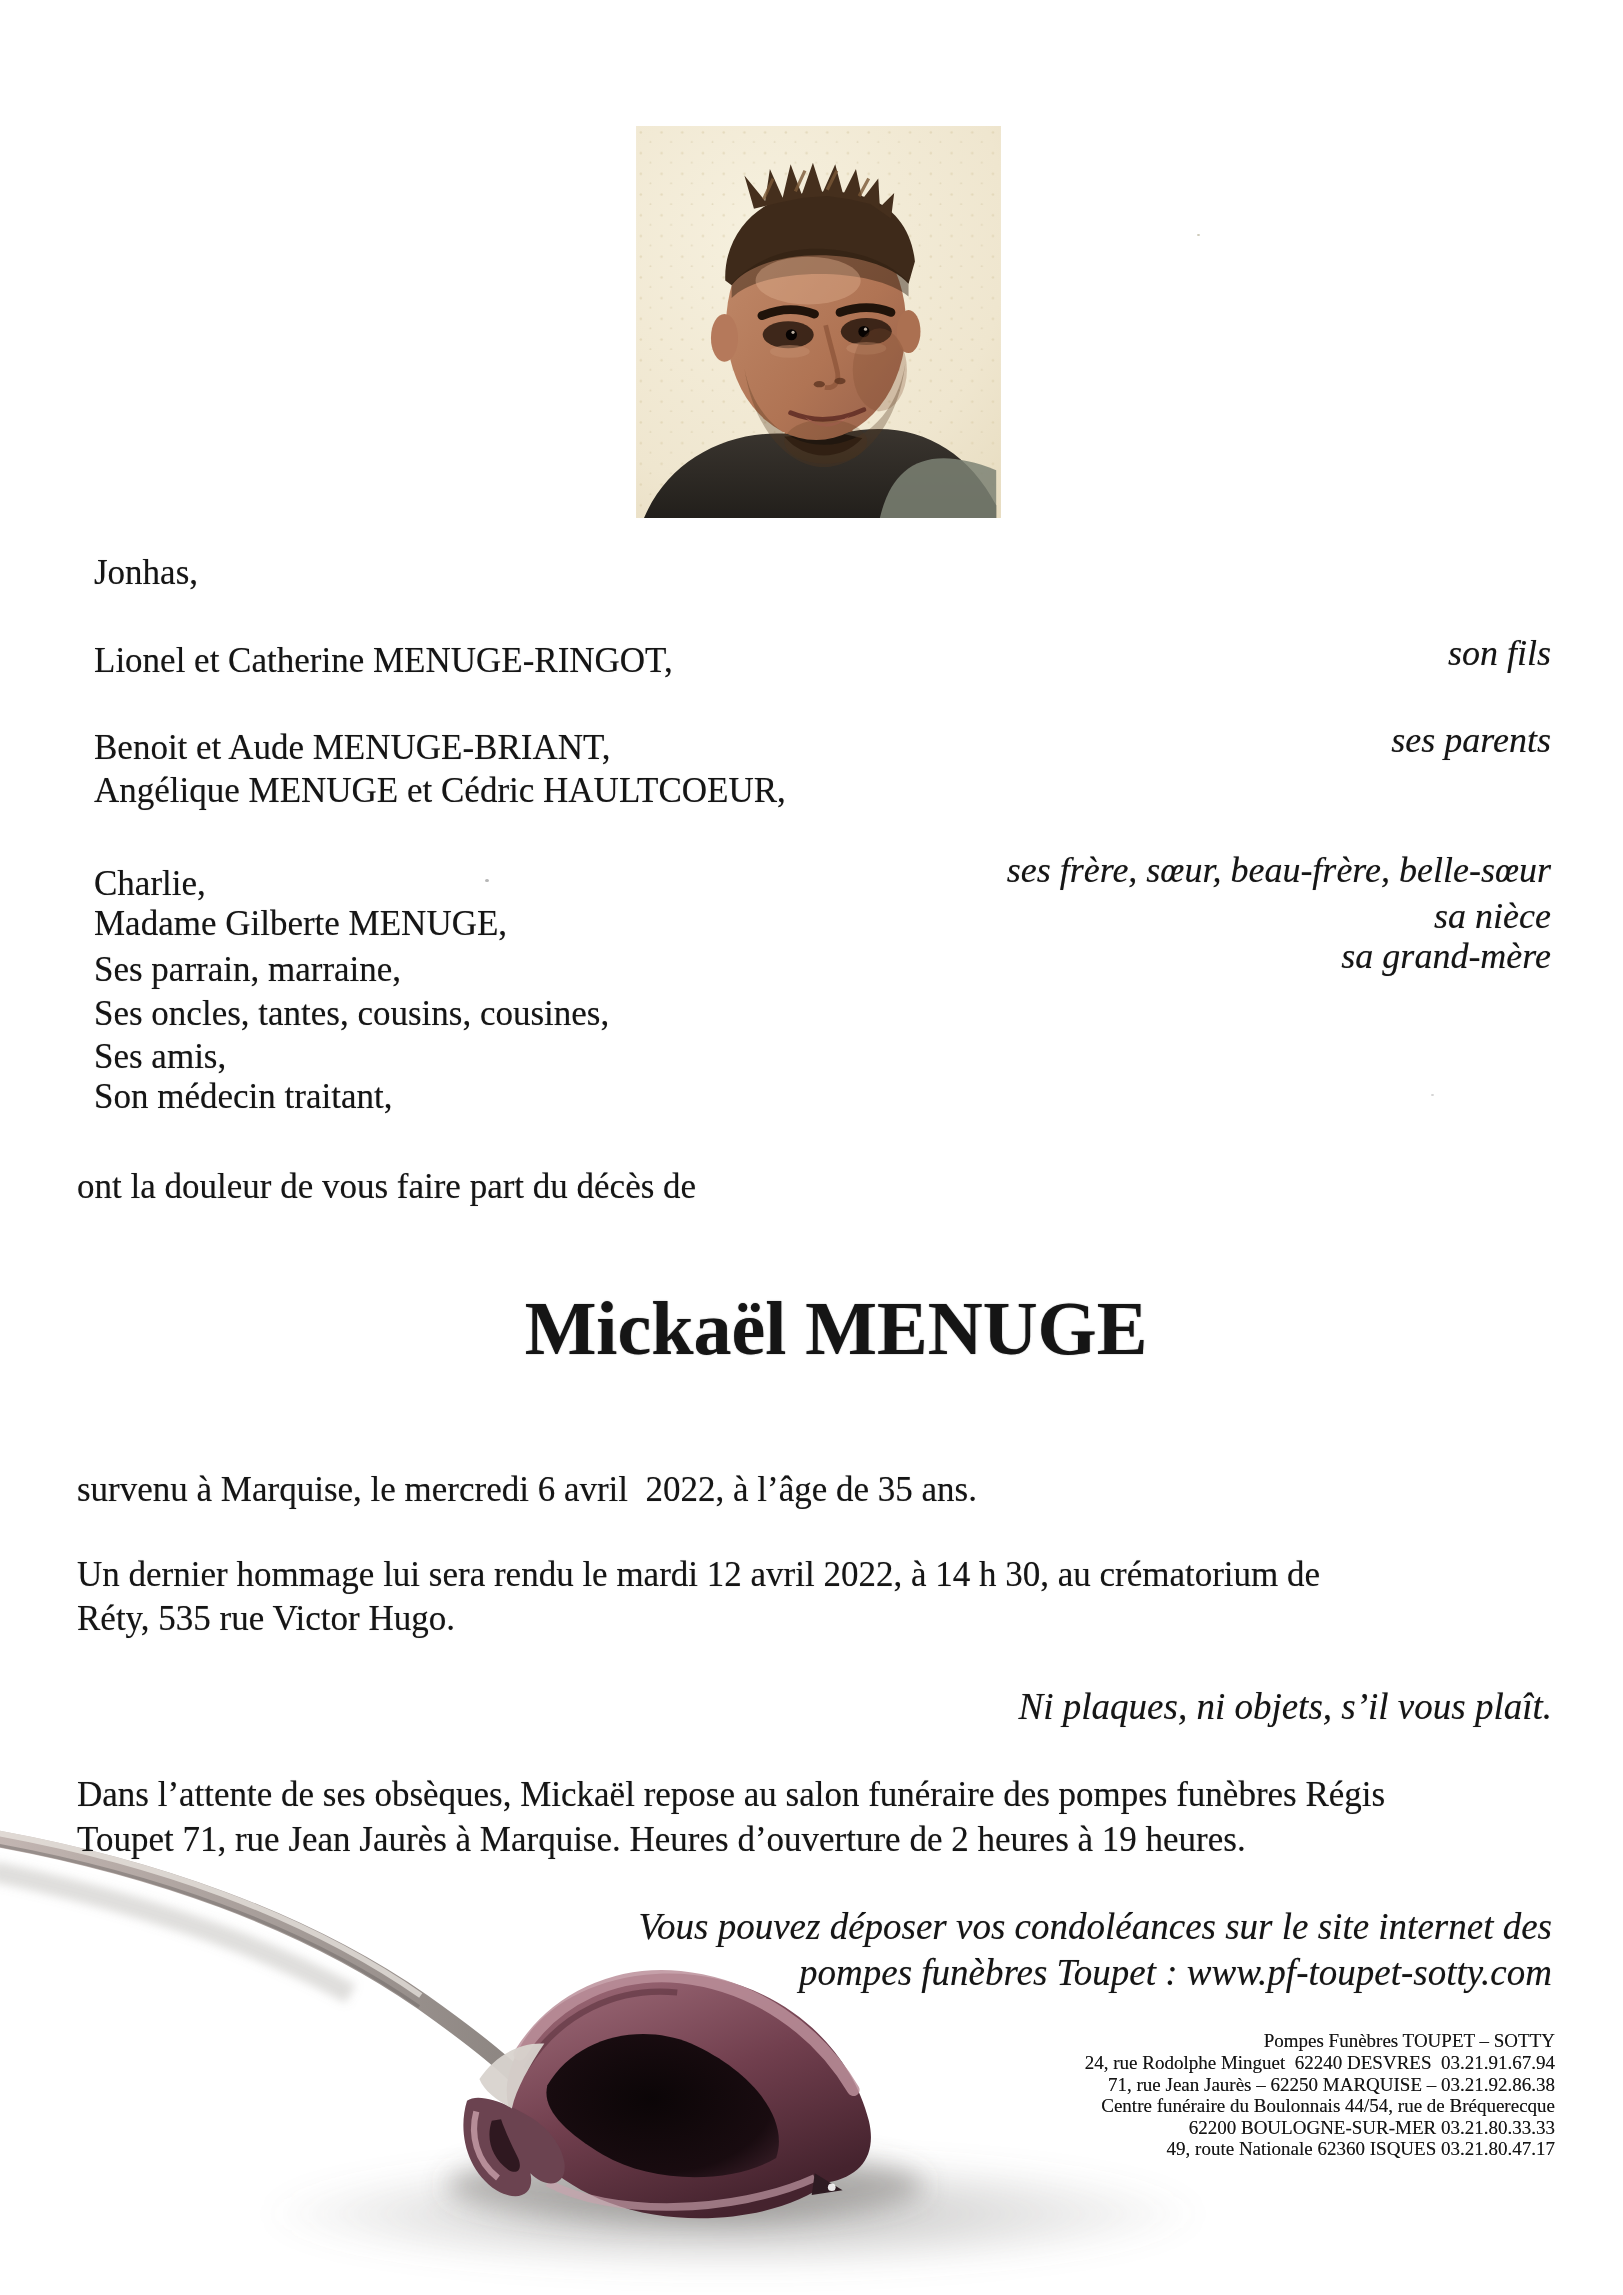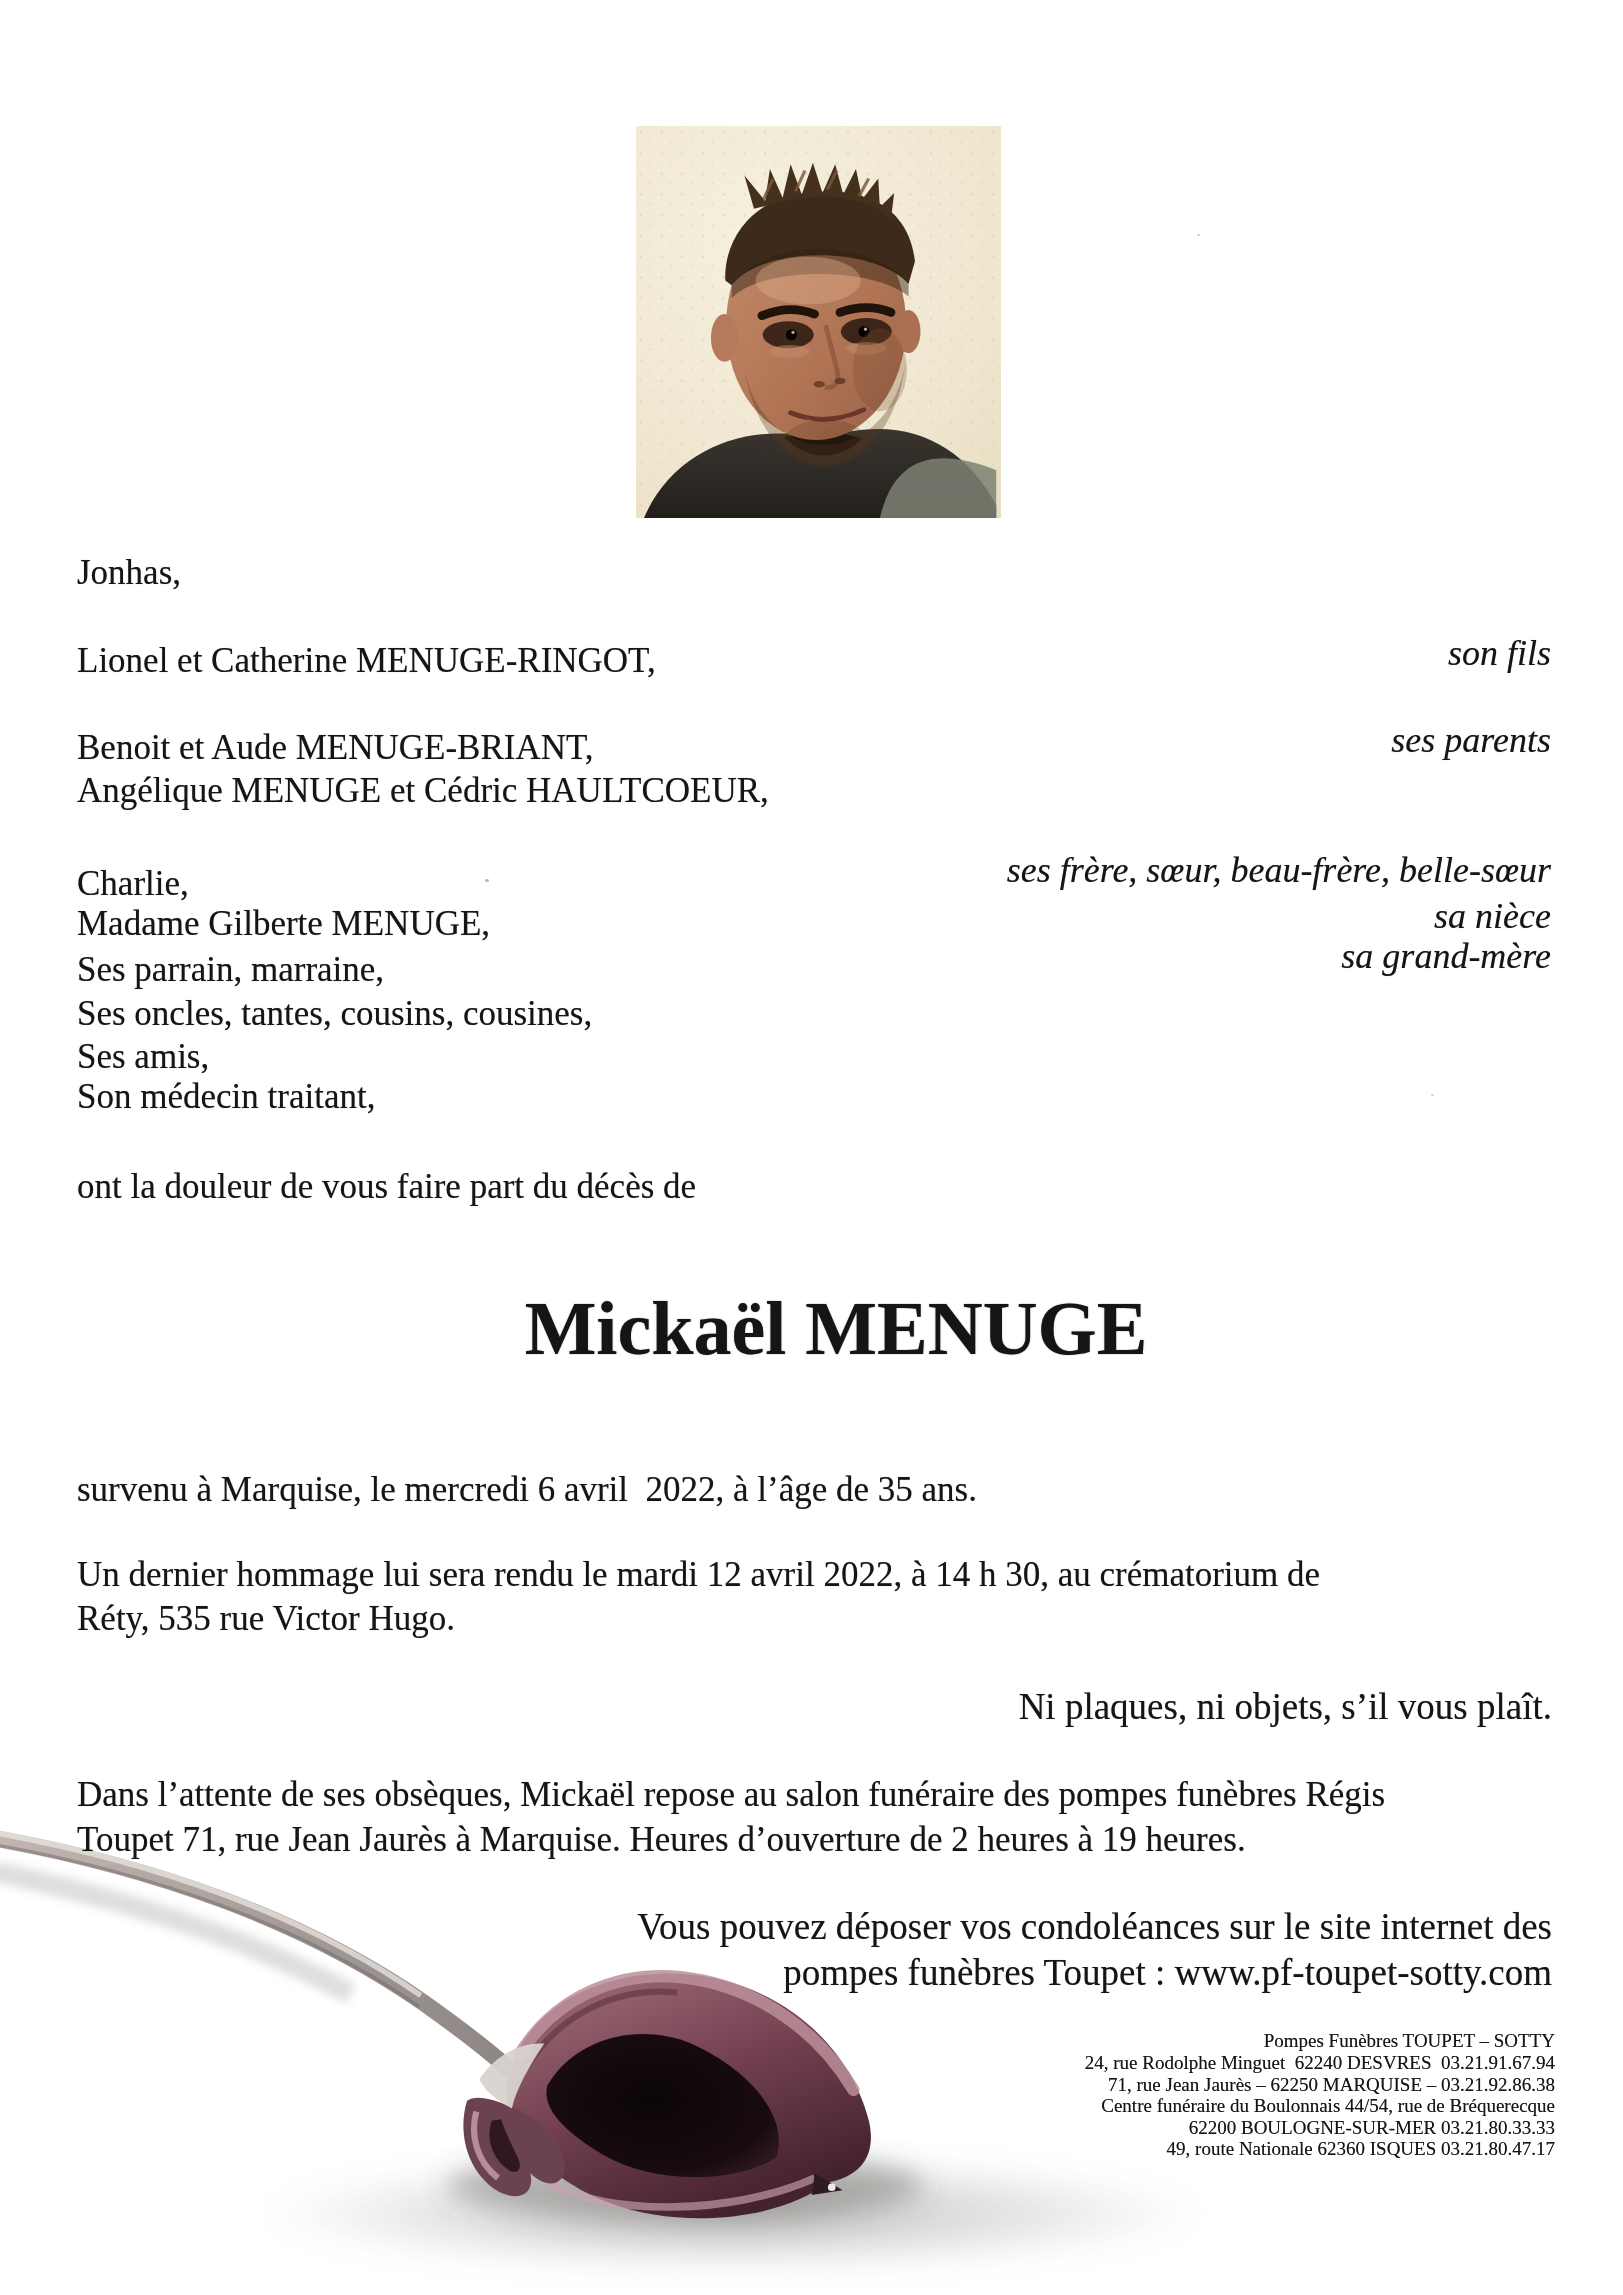--- a/index.html
+++ b/index.html
@@ -11,24 +11,24 @@
     font-family:"Liberation Serif","DejaVu Serif",serif;
     color:#151515;
   }
   .line{
     position:absolute;
     font-size:35px;
     line-height:1.1;
     white-space:pre;
     text-shadow:0 0 0.8px rgba(0,0,0,.45);
   }
-  .leftcol{left:77px;text-align:center;}
+  .leftcol{left:94px;text-align:center;}
   .rightcol{right:73px;text-align:right;font-style:italic;font-size:36px;margin-top:32px;}
   .body-line{left:77px;}
-  .right-italic{right:72px;text-align:right;font-size:37px;}
+  .right-italic{right:72px;text-align:right;font-style:italic;font-size:37px;}
   .title-line{
     left:48px;width:1576px;text-align:center;
     font-size:76px;font-weight:bold;letter-spacing:0;
     text-shadow:0 0 1.2px rgba(0,0,0,.55);
   }
   .contact-line{
     right:69px;text-align:right;
     font-size:19px;line-height:1;
     text-shadow:0 0 0.6px rgba(0,0,0,.5);
   }

